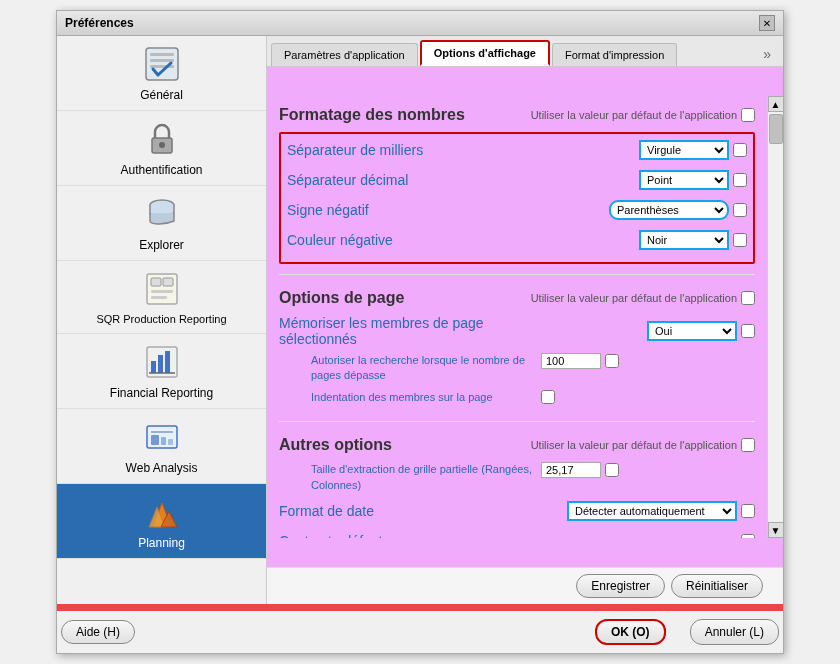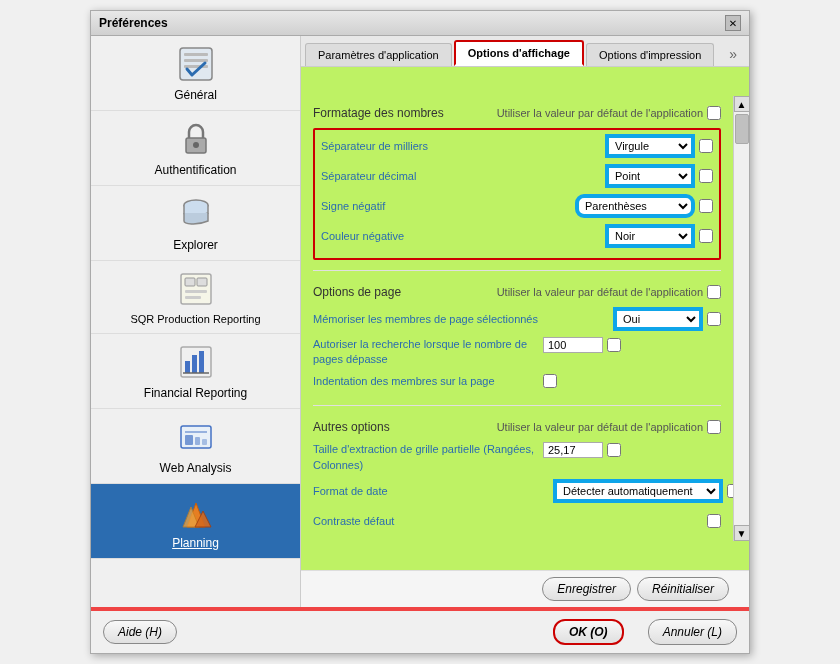--- a/index.html
+++ b/index.html
@@ -8,23 +8,23 @@
       font-size: 12px;
       background: #f0f0f0;
       display: flex;
       justify-content: center;
       align-items: center;
       width: 840px;
       height: 664px;
       overflow: hidden;
     }
     .dialog {
-      width: 660px;
+      width: 728px;
       height: 644px;
-      background: #bef264;
+      background: #f0abfc;
       border: 1px solid #aaa;
       box-shadow: 2px 2px 8px rgba(0,0,0,0.3);
       display: flex;
       flex-direction: column;
     }
     .title-bar {
       background: linear-gradient(to bottom, #e8e8e8, #d0d0d0);
       border-bottom: 1px solid #aaa;
       padding: 4px 8px;
       display: flex;
@@ -64,21 +64,20 @@
       display: flex;
       flex-direction: column;
       align-items: center;
       padding: 8px 0;
       cursor: pointer;
       border-bottom: 1px solid #ddd;
     }
     .sidebar-item.active {
       background: #2b6cb0;
       color: white;
-      text-decoration: underline;
     }
     .sidebar-item-icon {
       width: 40px;
       height: 40px;
       display: flex;
       align-items: center;
       justify-content: center;
       margin-bottom: 4px;
     }
     .sidebar-item-label {
@@ -133,85 +132,84 @@
       border-bottom: 1px solid #e0e0e0;
       padding-bottom: 10px;
     }
     .section-header {
       display: flex;
       align-items: center;
       justify-content: space-between;
       margin-bottom: 8px;
     }
     .section-title {
-      font-weight: normal;
-      font-size: 12px;
+      font-weight: bold;
+      font-size: 16px;
       color: #333;
     }
     .section-default-label {
       font-size: 11px;
       color: #555;
     }
     
     .form-row {
       display: flex;
       align-items: center;
       margin-bottom: 6px;
       min-height: 24px;
     }
     .form-label {
       color: #2b6cb0;
-      font-size: 11px;
+      font-size: 14px;
       flex: 0 0 auto;
       width: 230px;
     }
     .form-control-area {
       flex: 1;
       display: flex;
       align-items: center;
       justify-content: flex-end;
       gap: 4px;
     }
     select {
       font-size: 11px;
       padding: 1px 2px;
-      border: 4px solid #0ea5e9;
+      border: 2px solid #0ea5e9;
       background: #fff;
       min-width: 90px;
     }
     input[type="checkbox"] {
       width: 14px;
       height: 14px;
       cursor: pointer;
     }
     input[type="text"] {
       font-size: 11px;
       padding: 1px 4px;
       border: 1px solid #aaa;
       width: 80px;
     }
     
     .footer {
-      padding: 8px 12px;
+      padding: 8px 4px;
       display: flex;
       justify-content: space-between;
       align-items: center;
-      border-top: 4px solid #ef4444;
+      border-top: 7px solid #ef4444;
       background: #f0f0f0;
     }
     .footer-left { display: flex; gap: 6px; }
     .footer-right { display: flex; gap: 24px; }
     .btn {
       padding: 4px 14px;
       border: 1px solid #888;
       background: linear-gradient(to bottom, #f8f8f8, #e0e0e0);
       cursor: pointer;
       font-size: 12px;
       border-radius: 12px;
-      font-style: italic;
     }
     .btn-ok {
       border: 2px solid #c00;
       font-weight: bold;
     }
 
     .content-scroll-wrapper {
       flex: 1;
       display: flex;
       overflow: hidden;
@@ -253,20 +251,21 @@
       display: flex;
       align-items: flex-start;
       margin-bottom: 6px;
     }
     .form-label-multi {
       color: #2b6cb0;
       font-size: 11px;
       width: 230px;
       flex-shrink: 0;
       line-height: 1.4;
+      margin-left: 32px;
     }
     .form-control-right {
       flex: 1;
       display: flex;
       align-items: center;
       gap: 4px;
     }
   </style>
 </head>
 <body>
@@ -371,21 +370,21 @@
     <div class="main-content">
 
       <div class="tabs-bar">
         <div class="tab">
           <span>Paramètres d'application</span>
         </div>
         <div class="tab active">
           <span>Options d'affichage</span>
         </div>
         <div class="tab">
-          <span>Options d'impression</span>
+          <span>Format d'impression</span>
         </div>
         <div class="tab-more">»</div>
       </div>
 
       <div class="content-scroll-wrapper">
         <div class="content-inner">
 
           <div class="section">
             <div class="section-header">
               <span class="section-title">Formatage des nombres</span>

